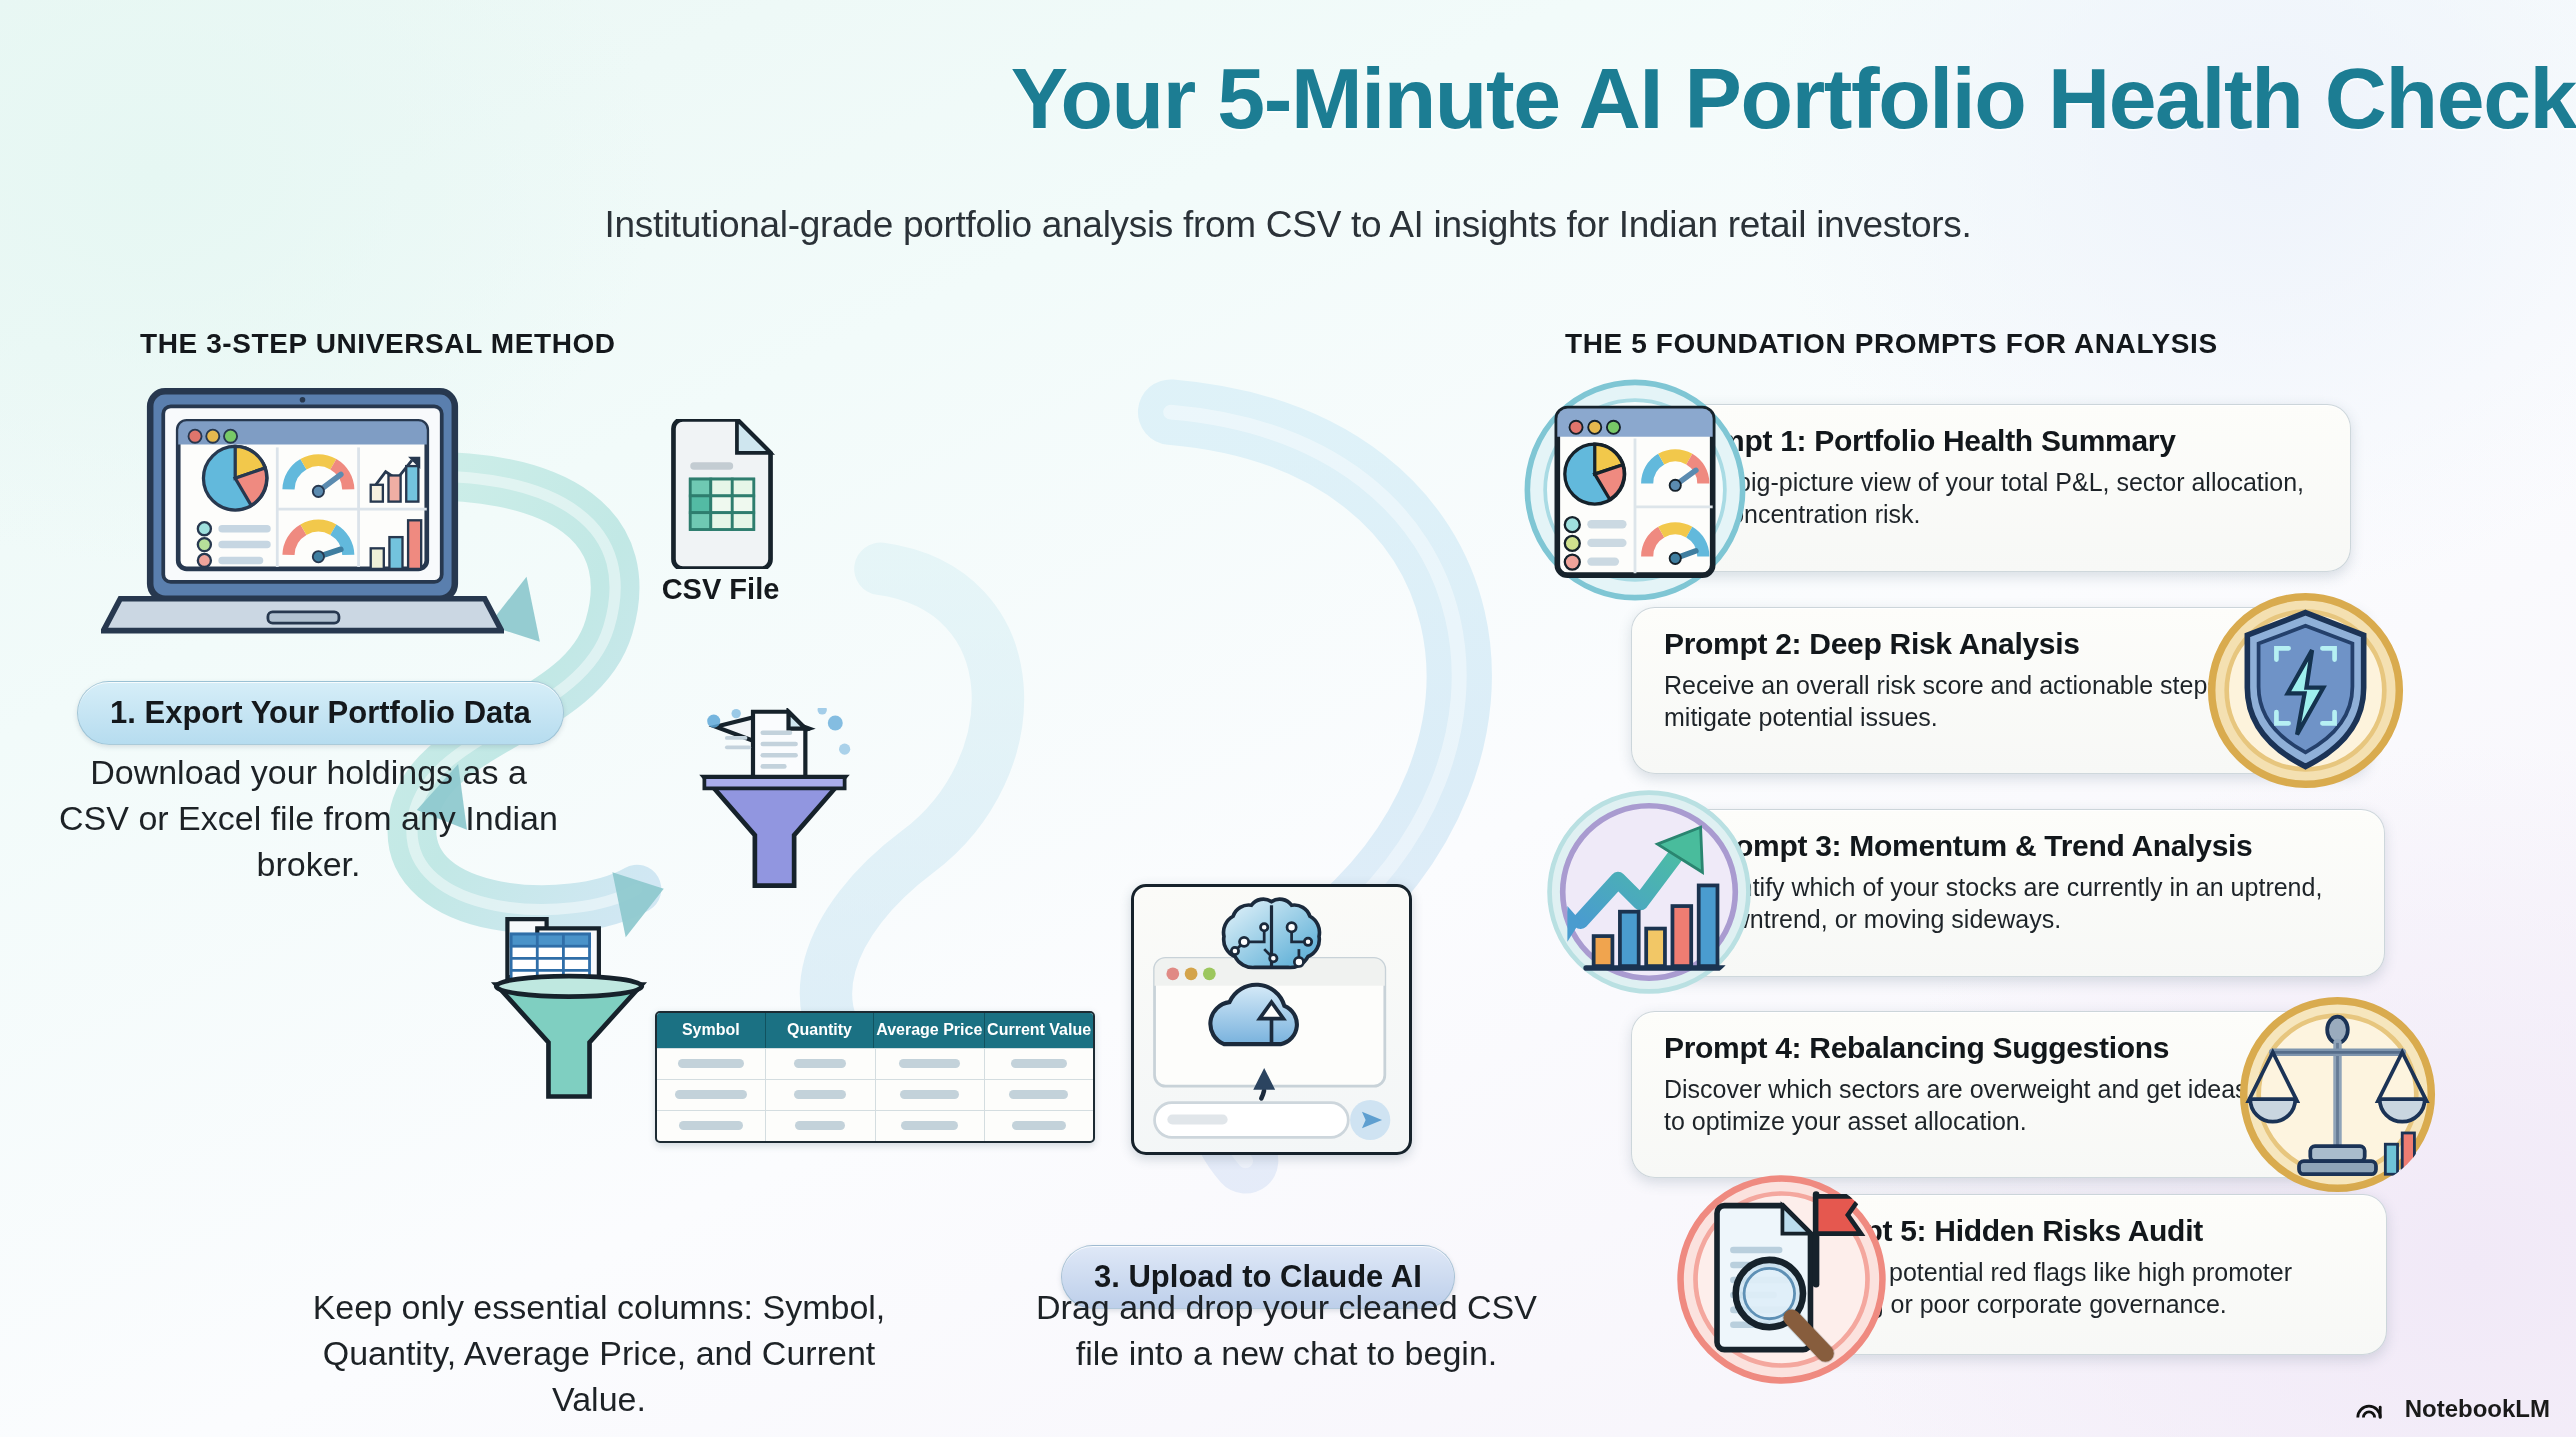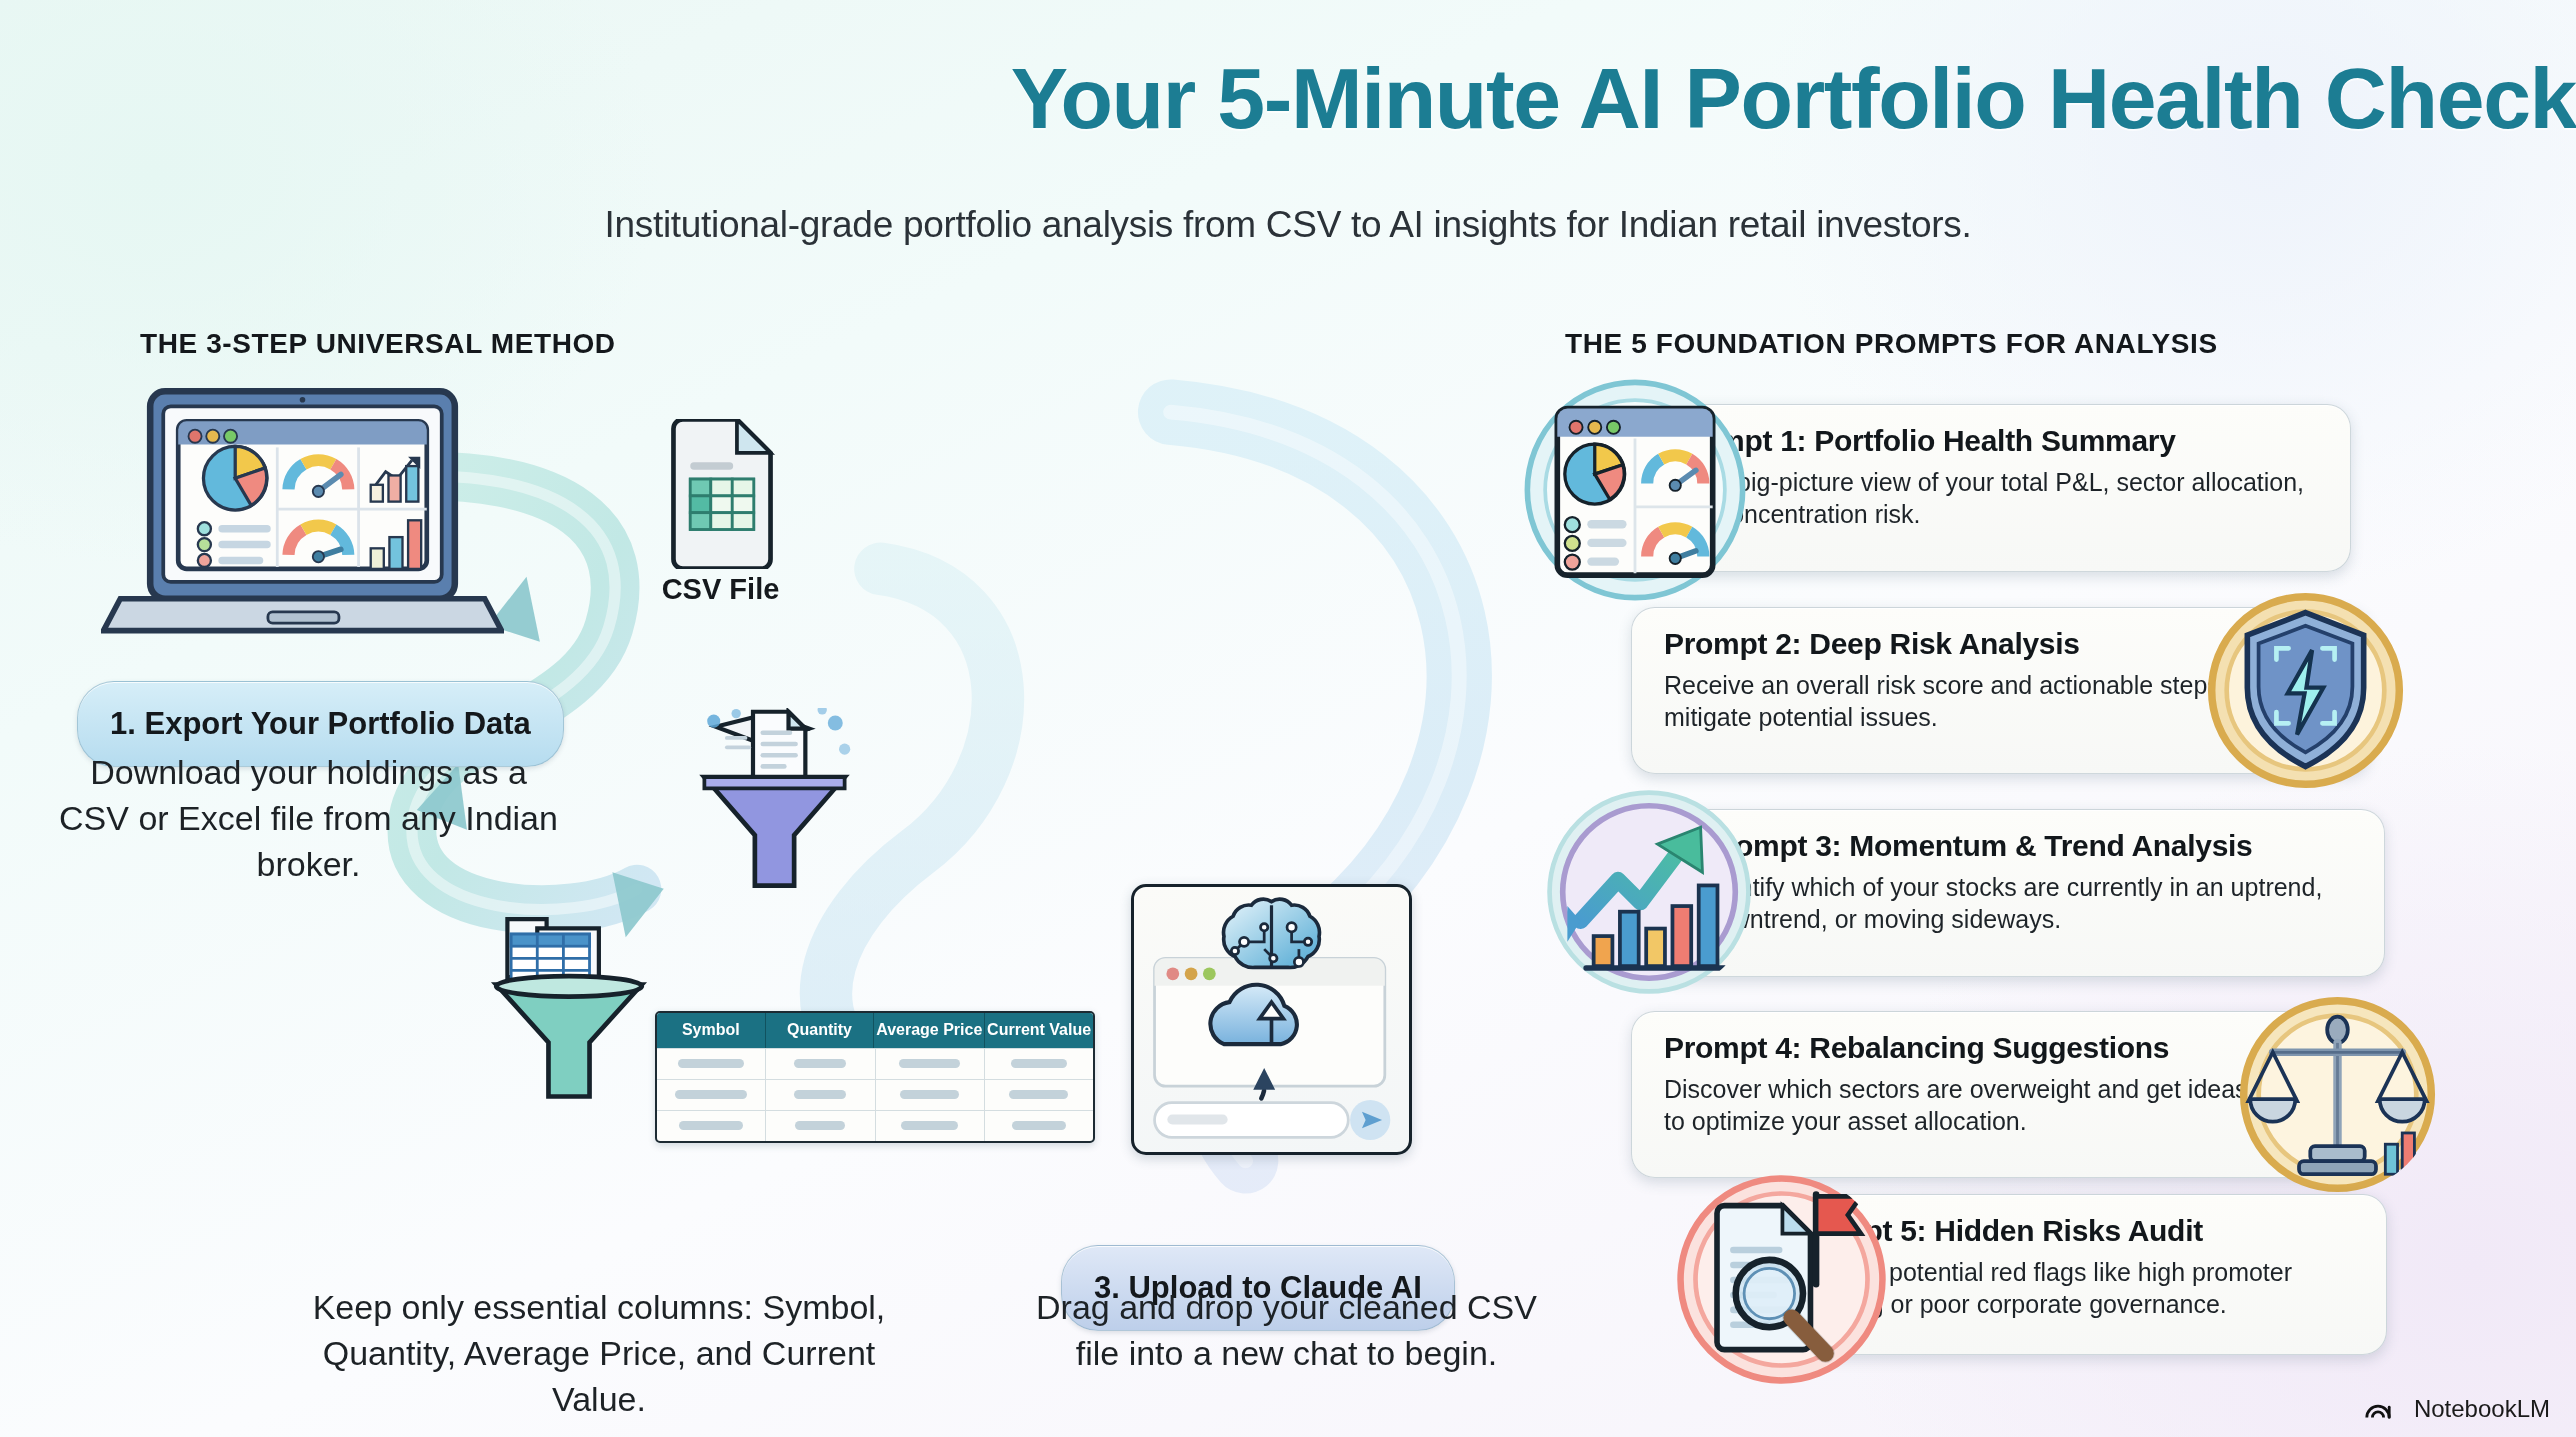--- a/index.html
+++ b/index.html
@@ -37,21 +37,21 @@
   .sec-head.left { left: 140px; top: 328px; }
   .sec-head.right { left: 1565px; top: 328px; }
 
   
   .ribbon { position: absolute; left: 356px; top: 449px; width: 1105px; height: 749px; }
 
   
   .pill {
     position: absolute;
     border-radius: 37px;
-    padding: 24px 32px;
+    padding: 13px 32px;
     font-size: 31px; font-weight: 700; color: #14181c;
     white-space: nowrap;
     box-shadow: 0 1.9px 5.6px rgba(60,80,100,.16), inset 0 0.9px 0 rgba(255,255,255,.8);
     border: 0.9px solid rgba(120,160,180,.45);
   }
   .pill-1 { left: 77px; top: 681px; background: linear-gradient(180deg,#d6eef8 0%, #b6dcef 100%); }
   .pill-2 { left: 391px; top: 1217px; background: linear-gradient(180deg,#d6f2ee 0%, #aee0dc 100%); }
   .pill-3 { left: 1061px; top: 1217px; background: linear-gradient(180deg,#dfe8f7 0%, #bdcfea 100%); margin-top: 28px; }
 
   .caption {
@@ -120,21 +120,21 @@
   .card p { font-size: 25px; line-height: 1.3; color: #1d2328; }
   .card.pad-left { padding-left: 56px; }
   .card.pad-right { padding-right: 103px; }
 
   .medallion { position: absolute; border-radius: 50%; }
 
   
   .wm {
     position: absolute; right: 26px; bottom: 15px;
     display: flex; align-items: center; gap: 22px;
-    font-size: 24px; color: #1a1a1a; font-weight: 400;
+    font-size: 24px; color: #1a1a1a; font-weight: 700;
   }
 </style>
 </head>
 <body>
 
 <div class="stage">
 
   <div class="title">Your 5-Minute AI Portfolio Health Check</div>
   <div class="subtitle">Institutional-grade portfolio analysis from CSV to AI insights for Indian retail investors.</div>
 

